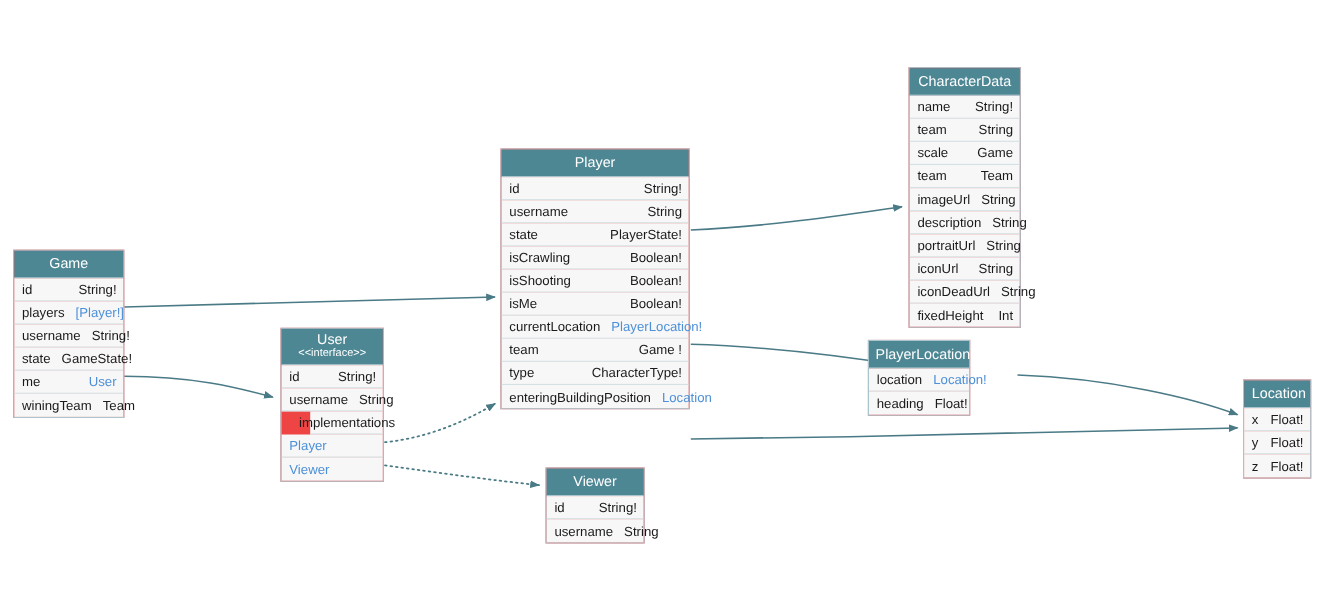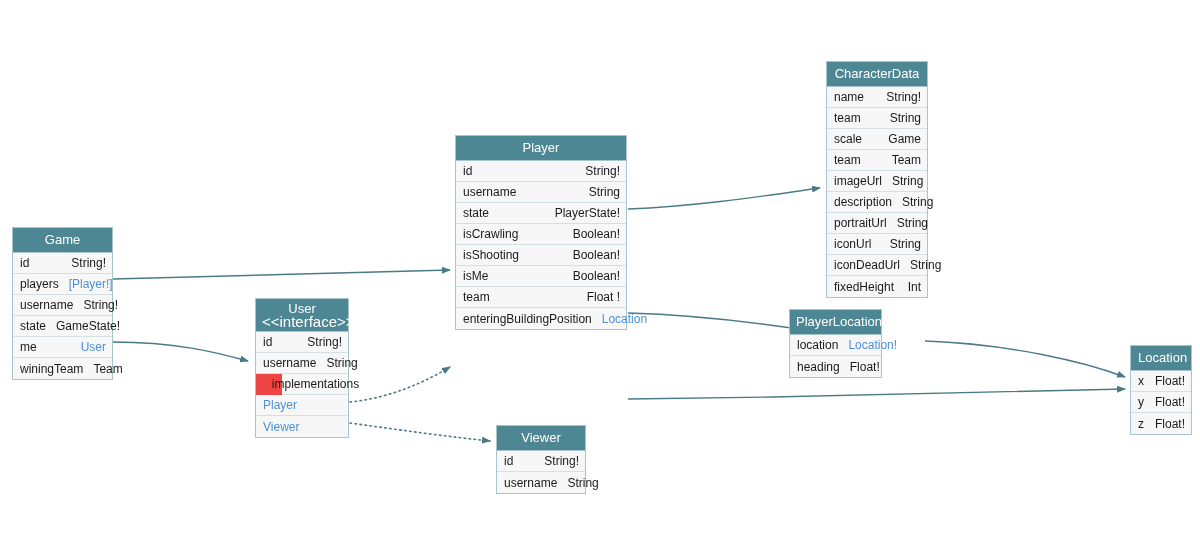--- a/index.html
+++ b/index.html
@@ -38,21 +38,21 @@
     text-align: center;
     padding: 4px 6px 5px 6px;
     border-bottom: 1px solid #a9c4cc;
     white-space: nowrap;
   }
   .node-header.twoline {
     padding: 2px 6px 3px 6px;
   }
   .node-header .iface {
     display: block;
-    font-size: 15px;
+    font-size: 10px;
     line-height: 12px;
   }
   .node-header.leftalign {
     text-align: left;
     padding-left: 7px;
   }
   .row {
     box-sizing: border-box;
     display: flex;
     align-items: center;
@@ -177,22 +177,30 @@
         </div>
         <div class="row">
           <span class="fname">isShooting</span>
           <span class="ftype">Boolean!</span>
         </div>
         <div class="row">
           <span class="fname">isMe</span>
           <span class="ftype">Boolean!</span>
         </div>
         <div class="row">
+          <span class="fname">currentLocation</span>
+          <span class="ftype link">PlayerLocation!</span>
+        </div>
+        <div class="row">
           <span class="fname">team</span>
-          <span class="ftype">Float !</span>
+          <span class="ftype">Game !</span>
+        </div>
+        <div class="row">
+          <span class="fname">type</span>
+          <span class="ftype">CharacterType!</span>
         </div>
         <div class="row">
           <span class="fname">enteringBuildingPosition</span>
           <span class="ftype link">Location</span>
         </div>
       </div>
       <div class="node" style="left: 496px; top: 425px; width: 90px;">
         <div class="node-header"><span>Viewer</span></div>
         <div class="row">
           <span class="fname">id</span>

